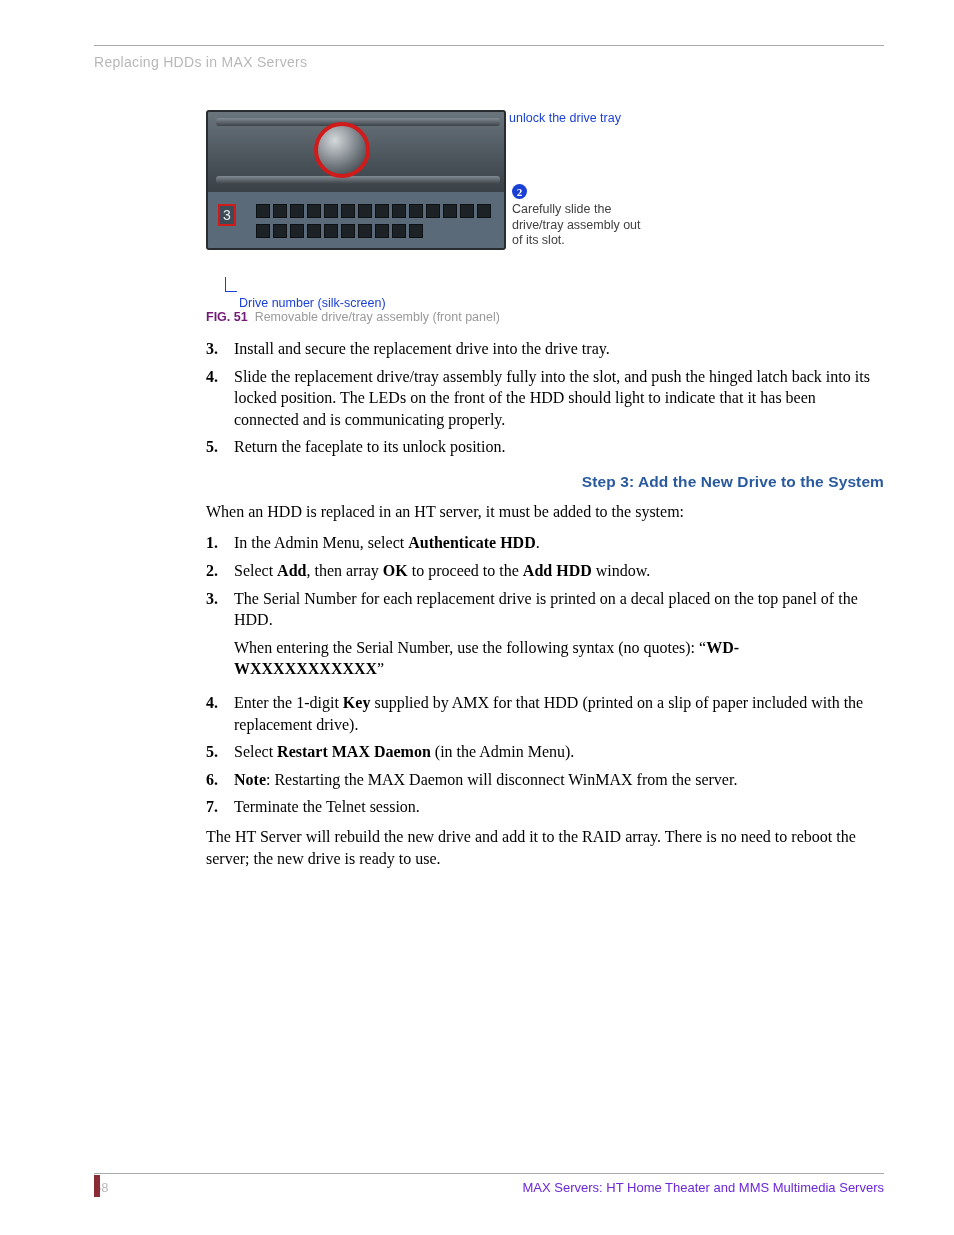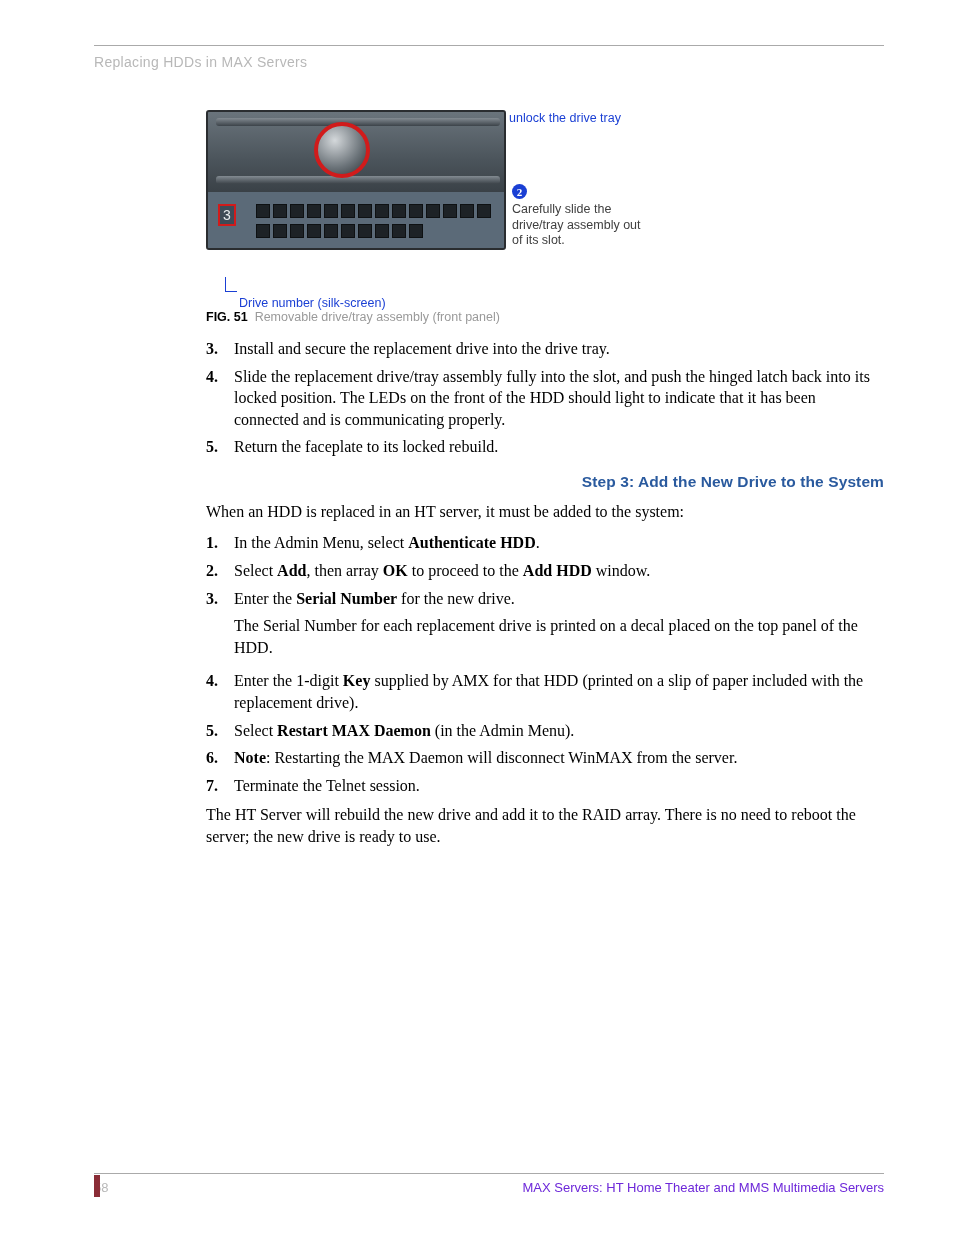--- a/index.html
+++ b/index.html
@@ -21,21 +21,21 @@
   .tray-bottom { position: absolute; left: 0; top: 80px; width: 300px; height: 60px; background: #5b6a78; }
   .num-box { position: absolute; left: 10px; top: 92px; width: 18px; height: 22px; border: 2px solid #d11b1b; color: #e8ecef; font-family: Arial, sans-serif; font-size: 14px; display: flex; align-items: center; justify-content: center; background: #3e4b57; }
   .grill { position: absolute; left: 48px; top: 92px; display: flex; gap: 3px; flex-wrap: wrap; width: 245px; }
   .grill span { width: 14px; height: 14px; background: #1d2226; border: 1px solid #0e1113; margin-bottom: 3px; }
   .callout-2-badge { position: absolute; left: 306px; top: 74px; }
   .callout-2-text { position: absolute; left: 306px; top: 92px; width: 130px; font-family: Arial, sans-serif; font-size: 12.5px; color: #404040; line-height: 1.25; }
   .callout-3-line { position: absolute; left: 19px; top: 167px; width: 1px; height: 14px; background: #1a3fd4; }
   .callout-3-line2 { position: absolute; left: 19px; top: 181px; width: 12px; height: 1px; background: #1a3fd4; }
   .callout-3-text { position: absolute; left: 33px; top: 186px; font-family: Arial, sans-serif; font-size: 12.5px; color: #1a3fd4; }
   .fig-caption { margin-left: 112px; margin-top: 60px; font-family: "Segoe UI", Arial, sans-serif; font-size: 12.5px; color: #9a9a9a; }
-  .fig-caption b { color: #000000; font-weight: 700; }
+  .fig-caption b { color: #701a75; font-weight: 700; }
   .content { margin-left: 112px; margin-top: 14px; font-size: 16px; line-height: 1.35; }
   ol.num-list { list-style: none; padding: 0; }
   ol.num-list > li { display: flex; margin-bottom: 6px; }
   ol.num-list > li .num { font-weight: bold; min-width: 28px; }
   ol.num-list > li .body { flex: 1; }
   .body p { margin-bottom: 6px; }
   .step-head { font-family: "Segoe UI", "Helvetica Neue", Arial, sans-serif; font-size: 15.5px; font-weight: 600; color: #2a5a9e; margin: 14px 0 8px 0; letter-spacing: 0.1px; text-align: right; }
   .para { margin-bottom: 10px; }
   .footer { position: absolute; left: 82px; right: 82px; bottom: 40px; }
   .footer-line { border-top: 1px solid #aaa; padding-top: 6px; display: flex; justify-content: space-between; align-items: center; }
@@ -112,41 +112,41 @@
       <li>
         <span class="num">3.</span>
         <span class="body">Install and secure the replacement drive into the drive tray.</span>
       </li>
       <li>
         <span class="num">4.</span>
         <span class="body">Slide the replacement drive/tray assembly fully into the slot, and push the hinged latch back into its locked position. The LEDs on the front of the HDD should light to indicate that it has been connected and is communicating properly.</span>
       </li>
       <li>
         <span class="num">5.</span>
-        <span class="body">Return the faceplate to its locked rebuild.</span>
+        <span class="body">Return the faceplate to its unlock position.</span>
       </li>
     </ol>
 
     <div class="step-head">Step 3: Add the New Drive to the System</div>
     <p class="para">When an HDD is replaced in an HT server, it must be added to the system:</p>
 
     <ol class="num-list">
       <li>
         <span class="num">1.</span>
         <span class="body"><span>In the Admin Menu, select </span><b>Authenticate HDD</b><span>.</span></span>
       </li>
       <li>
         <span class="num">2.</span>
         <span class="body"><span>Select </span><b>Add</b><span>, then array </span><b>OK</b><span> to proceed to the </span><b>Add HDD</b><span> window.</span></span>
       </li>
       <li>
         <span class="num">3.</span>
         <span class="body">
-          <p><span>Enter the </span><b>Serial Number</b><span> for the new drive.</span></p>
           <p>The Serial Number for each replacement drive is printed on a decal placed on the top panel of the HDD.</p>
+          <p><span>When entering the Serial Number, use the following syntax (no quotes): “</span><b>WD-WXXXXXXXXXXX</b><span>”</span></p>
         </span>
       </li>
       <li>
         <span class="num">4.</span>
         <span class="body"><span>Enter the 1-digit </span><b>Key</b><span> supplied by AMX for that HDD (printed on a slip of paper included with the replacement drive).</span></span>
       </li>
       <li>
         <span class="num">5.</span>
         <span class="body"><span>Select </span><b>Restart MAX Daemon</b><span> (in the Admin Menu).</span></span>
       </li>

